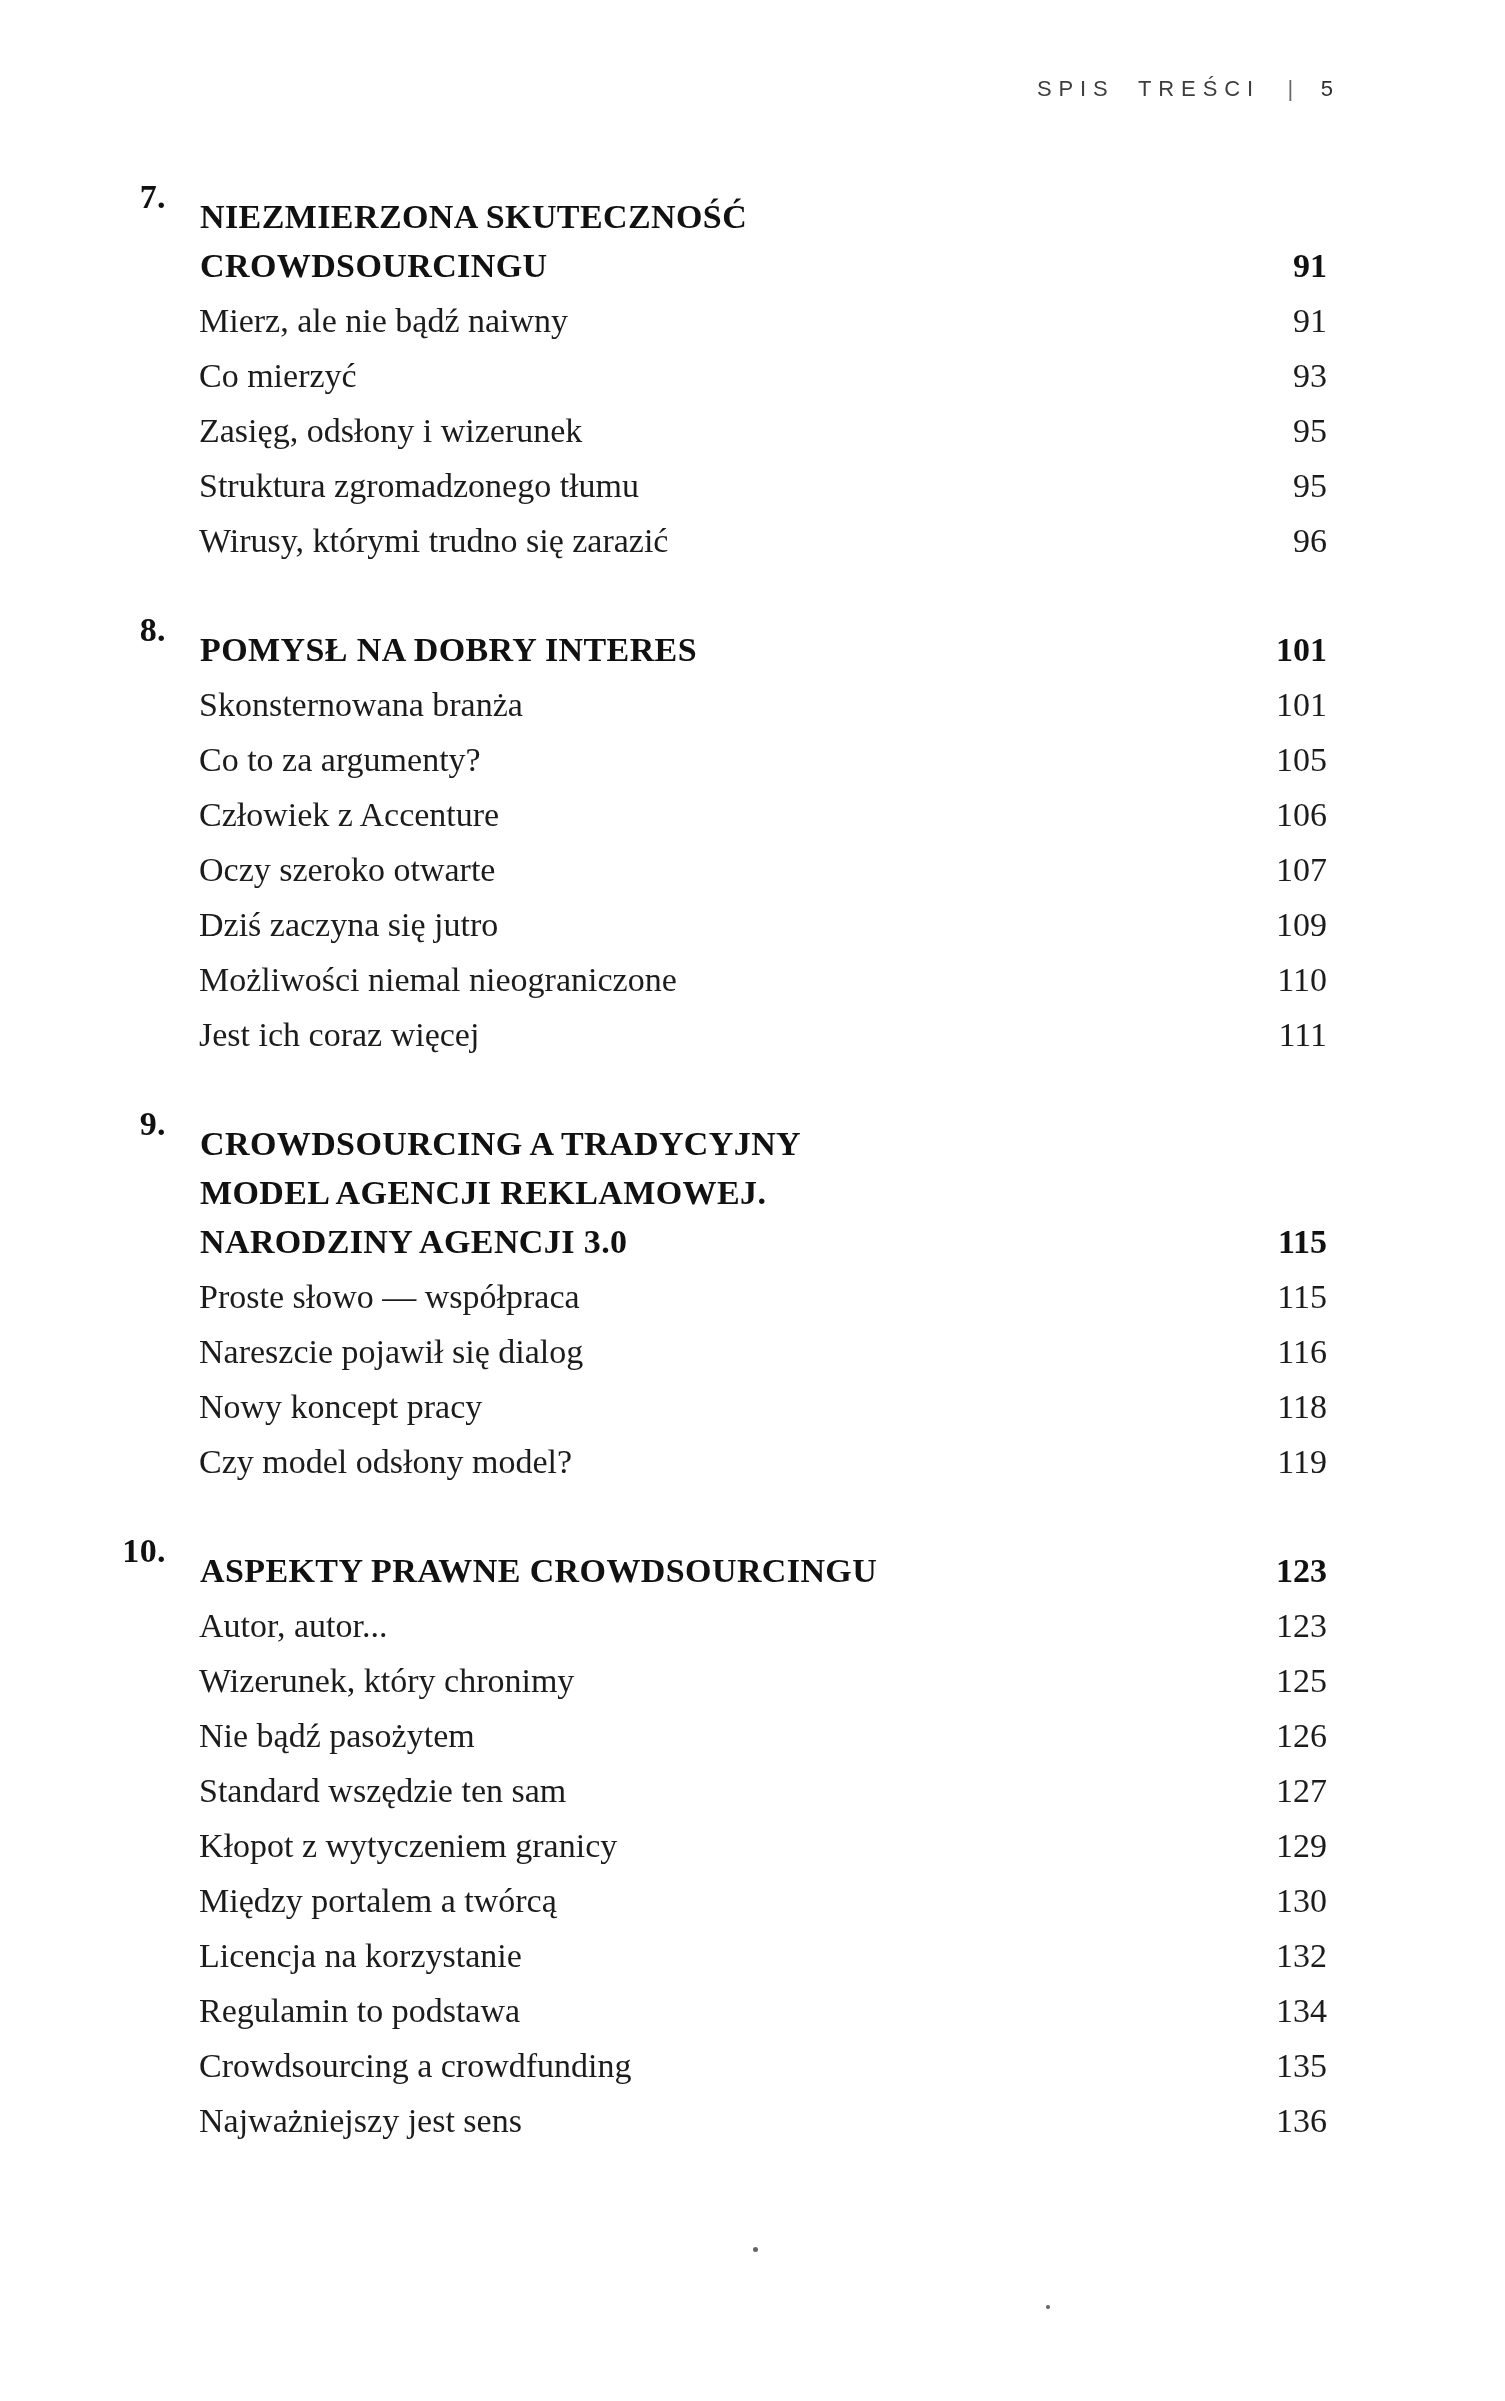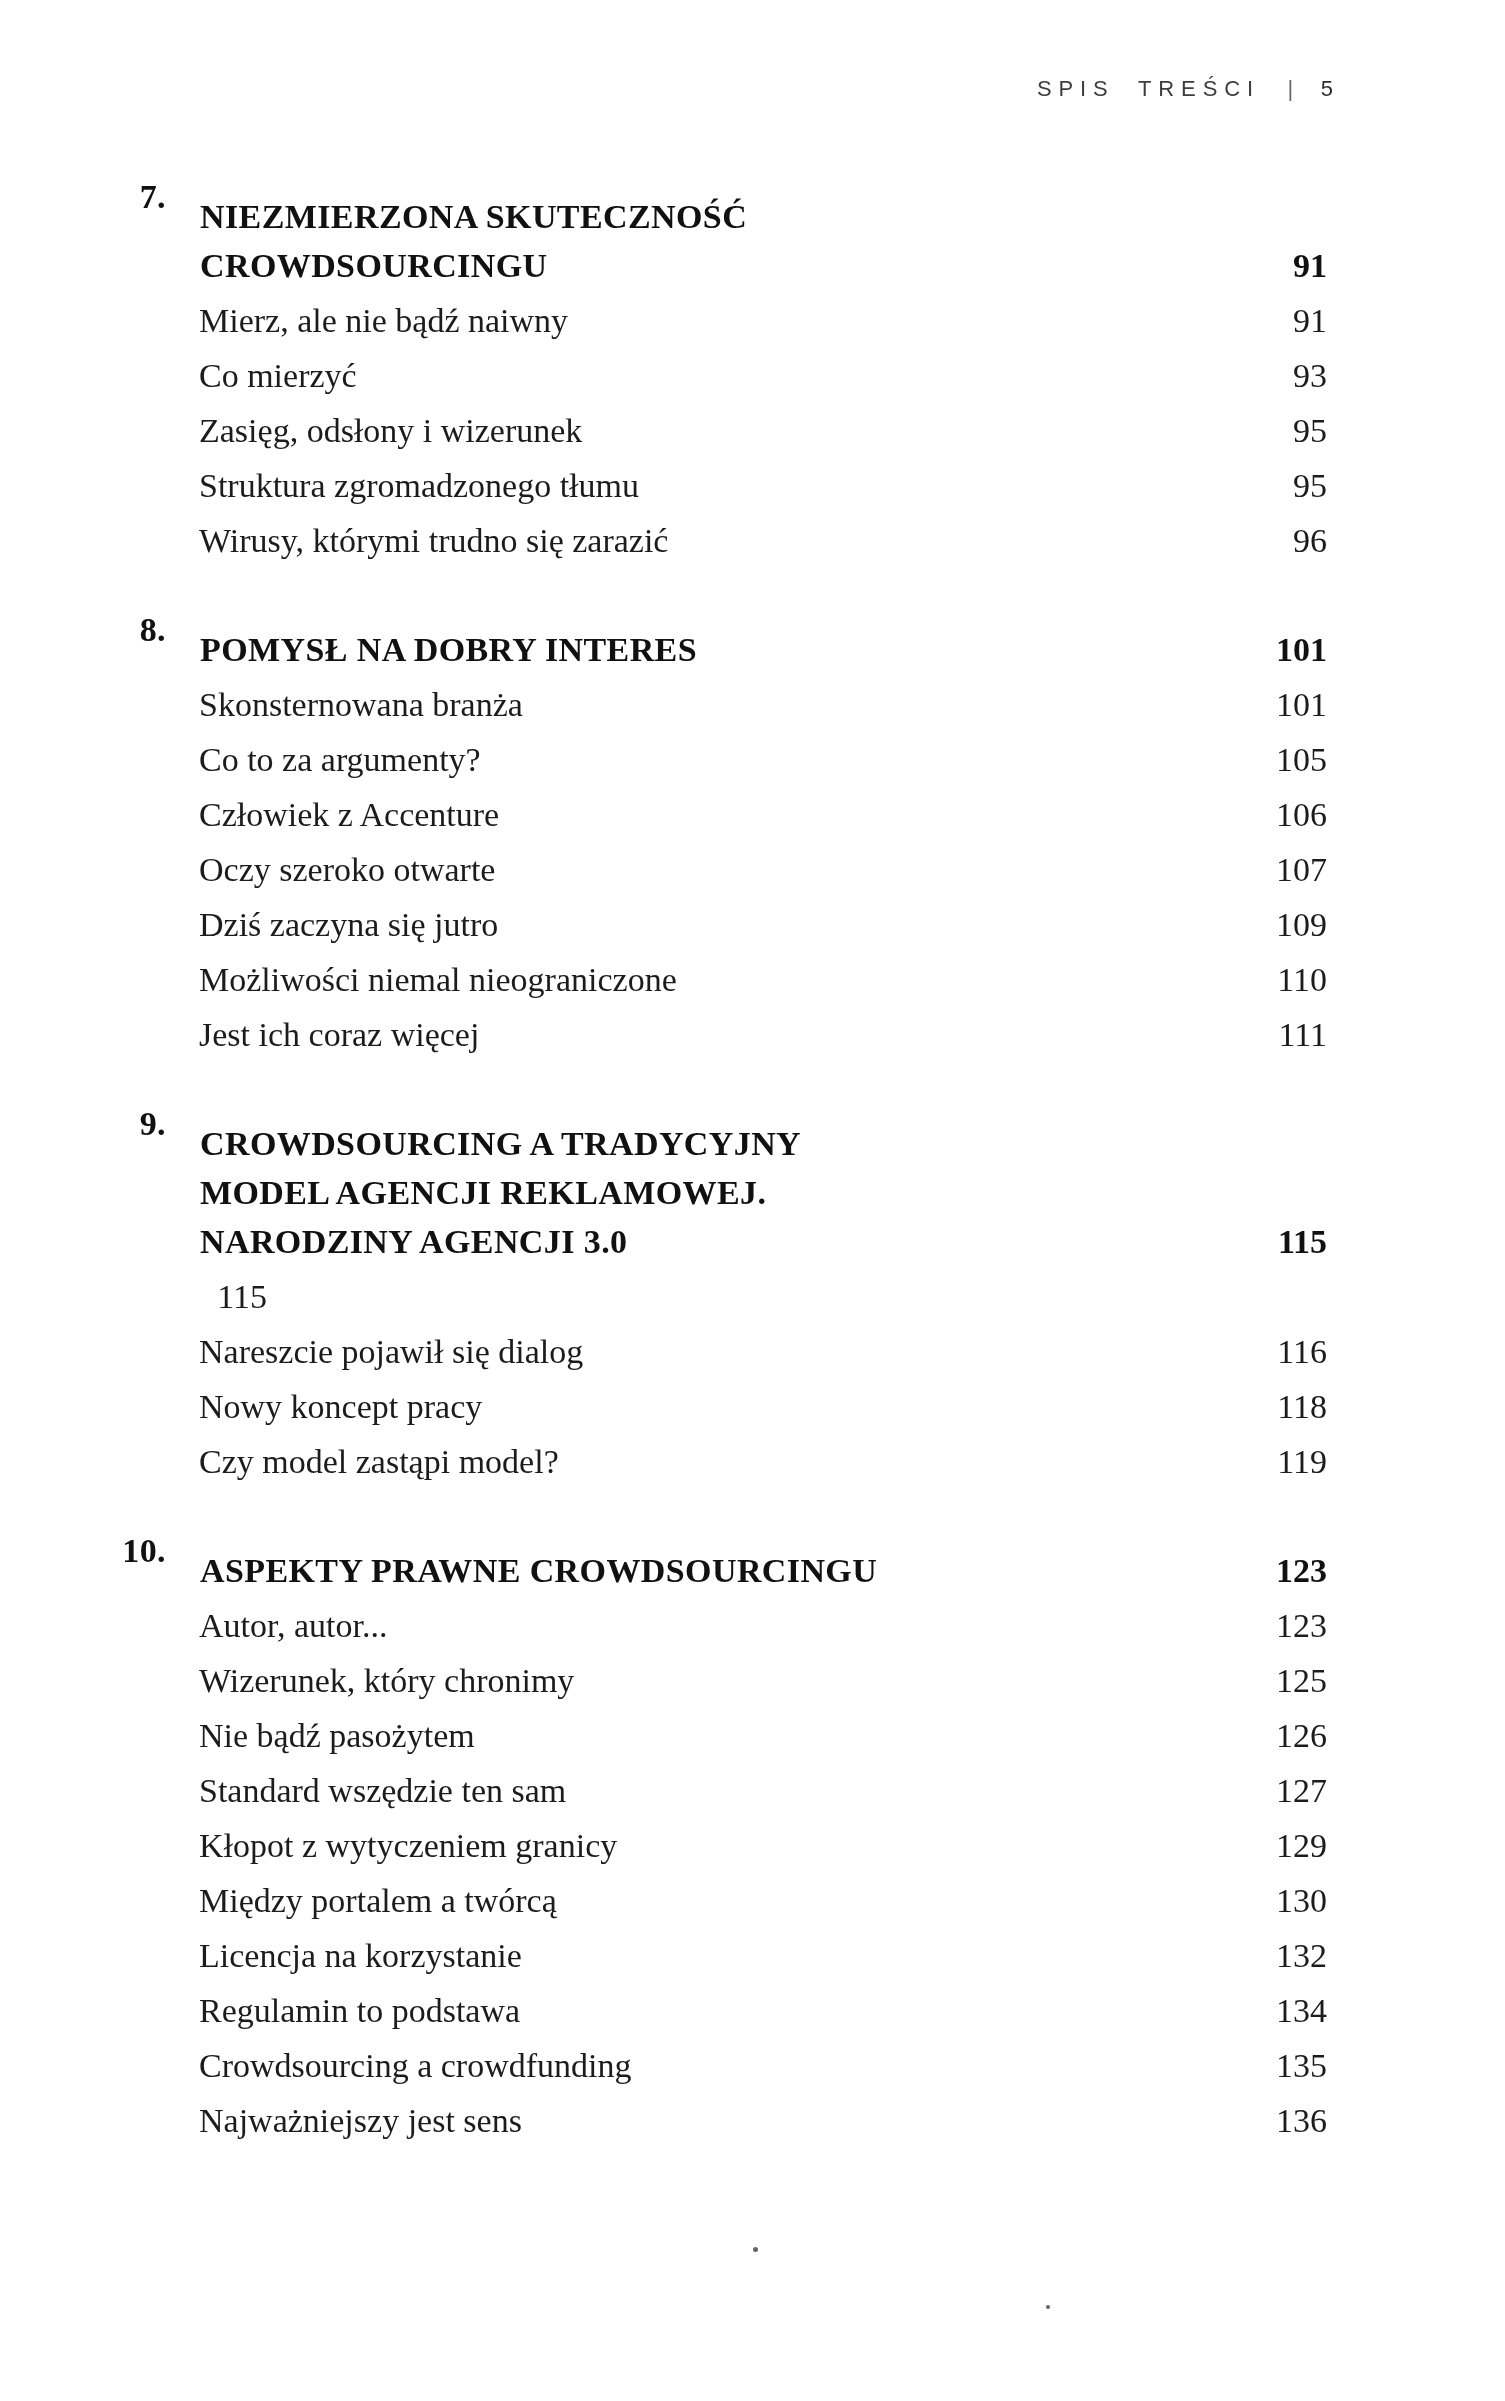--- a/index.html
+++ b/index.html
@@ -208,35 +208,36 @@
       <div class="ch-num">9.</div>
       <div class="ch-title">
           <div>CROWDSOURCING A TRADYCYJNY</div>
           <div>MODEL AGENCJI REKLAMOWEJ.</div>
           <div>NARODZINY AGENCJI 3.0</div>
         </div>
       <div class="ch-page">115</div>
     </div>
     <div class="entries">
   <div class="entry">
+    <div class="entry-label">Proste słowo — współpraca</div>
     <div class="entry-page">115</div>
   </div>
 
   <div class="entry">
     <div class="entry-label">Nareszcie pojawił się dialog</div>
     <div class="entry-page">116</div>
   </div>
 
   <div class="entry">
     <div class="entry-label">Nowy koncept pracy</div>
     <div class="entry-page">118</div>
   </div>
 
   <div class="entry">
-    <div class="entry-label">Czy model zastąpi model?</div>
+    <div class="entry-label">Czy model odsłony model?</div>
     <div class="entry-page">119</div>
   </div>
 </div>
   </div>
 
   <div class="chapter">
     <div class="chapter-head">
       <div class="ch-num">10.</div>
       <div class="ch-title">
           <div>ASPEKTY PRAWNE CROWDSOURCINGU</div>

